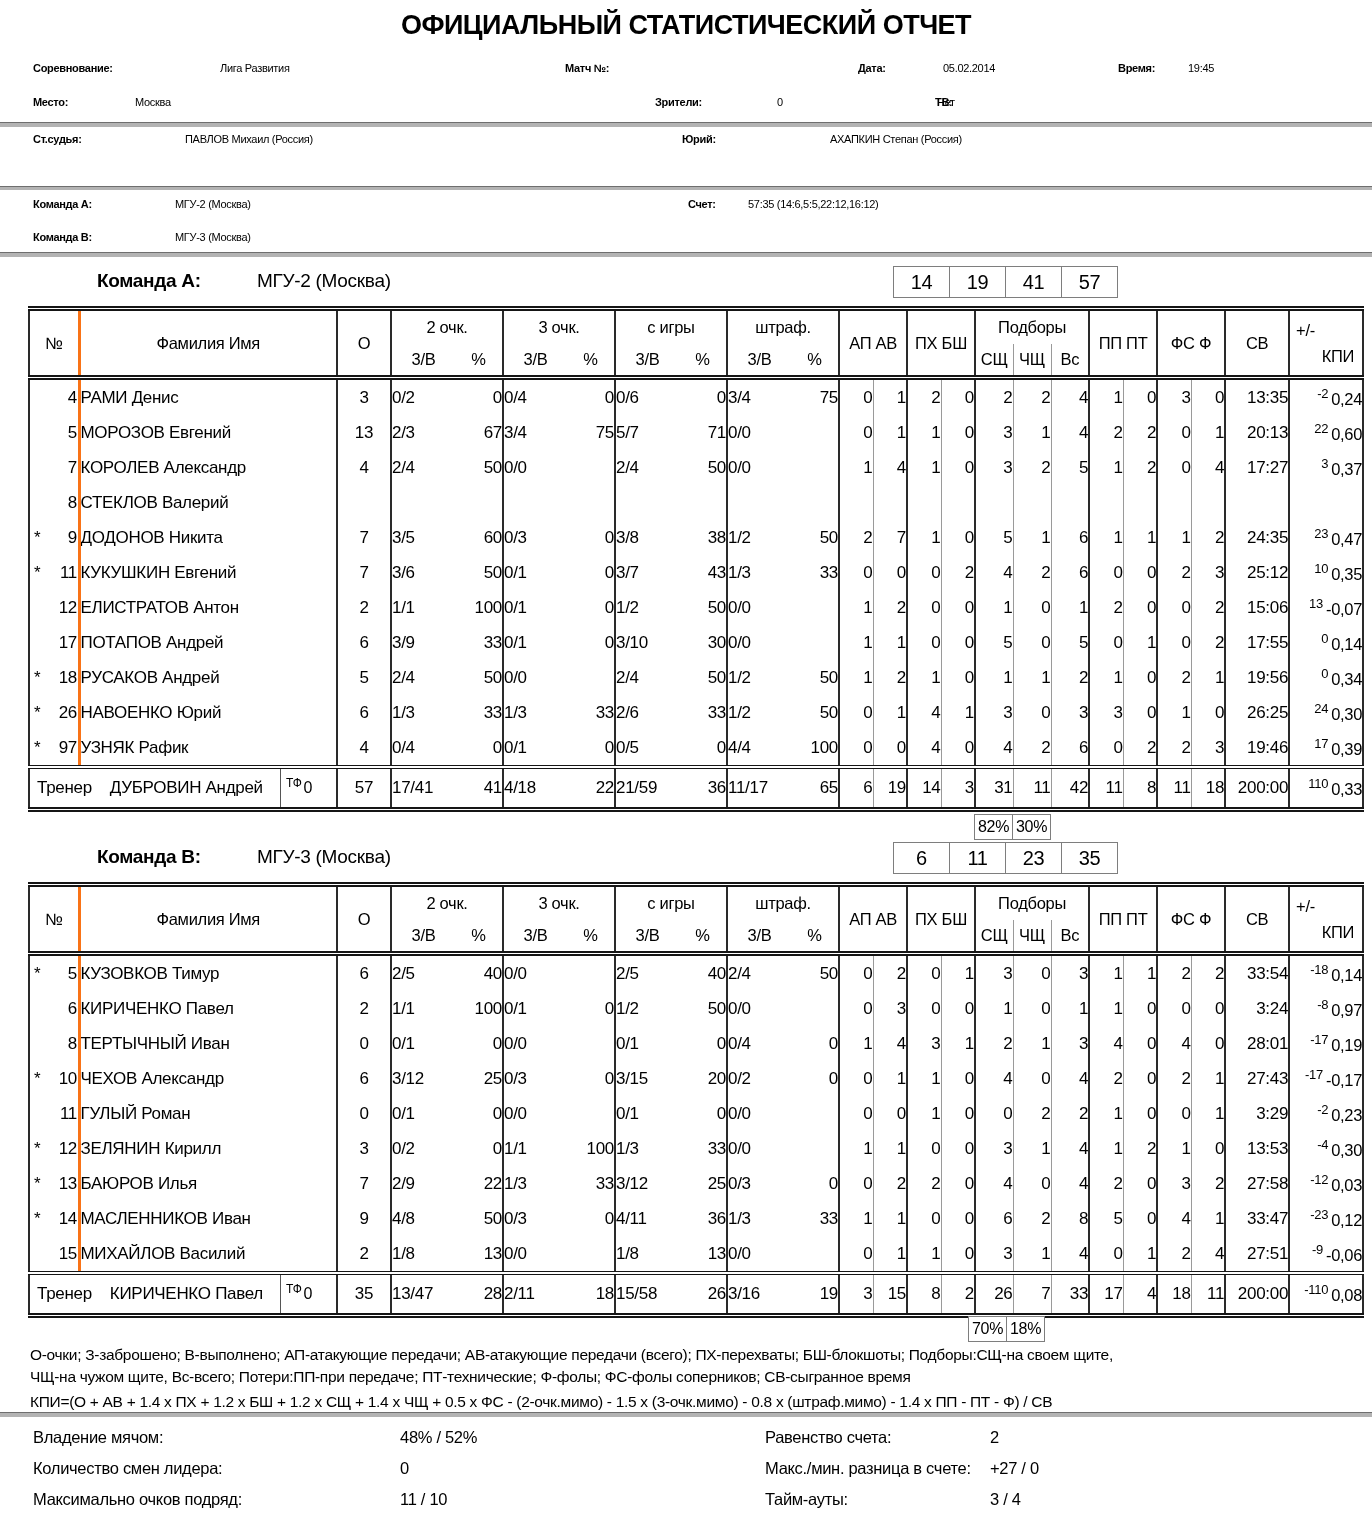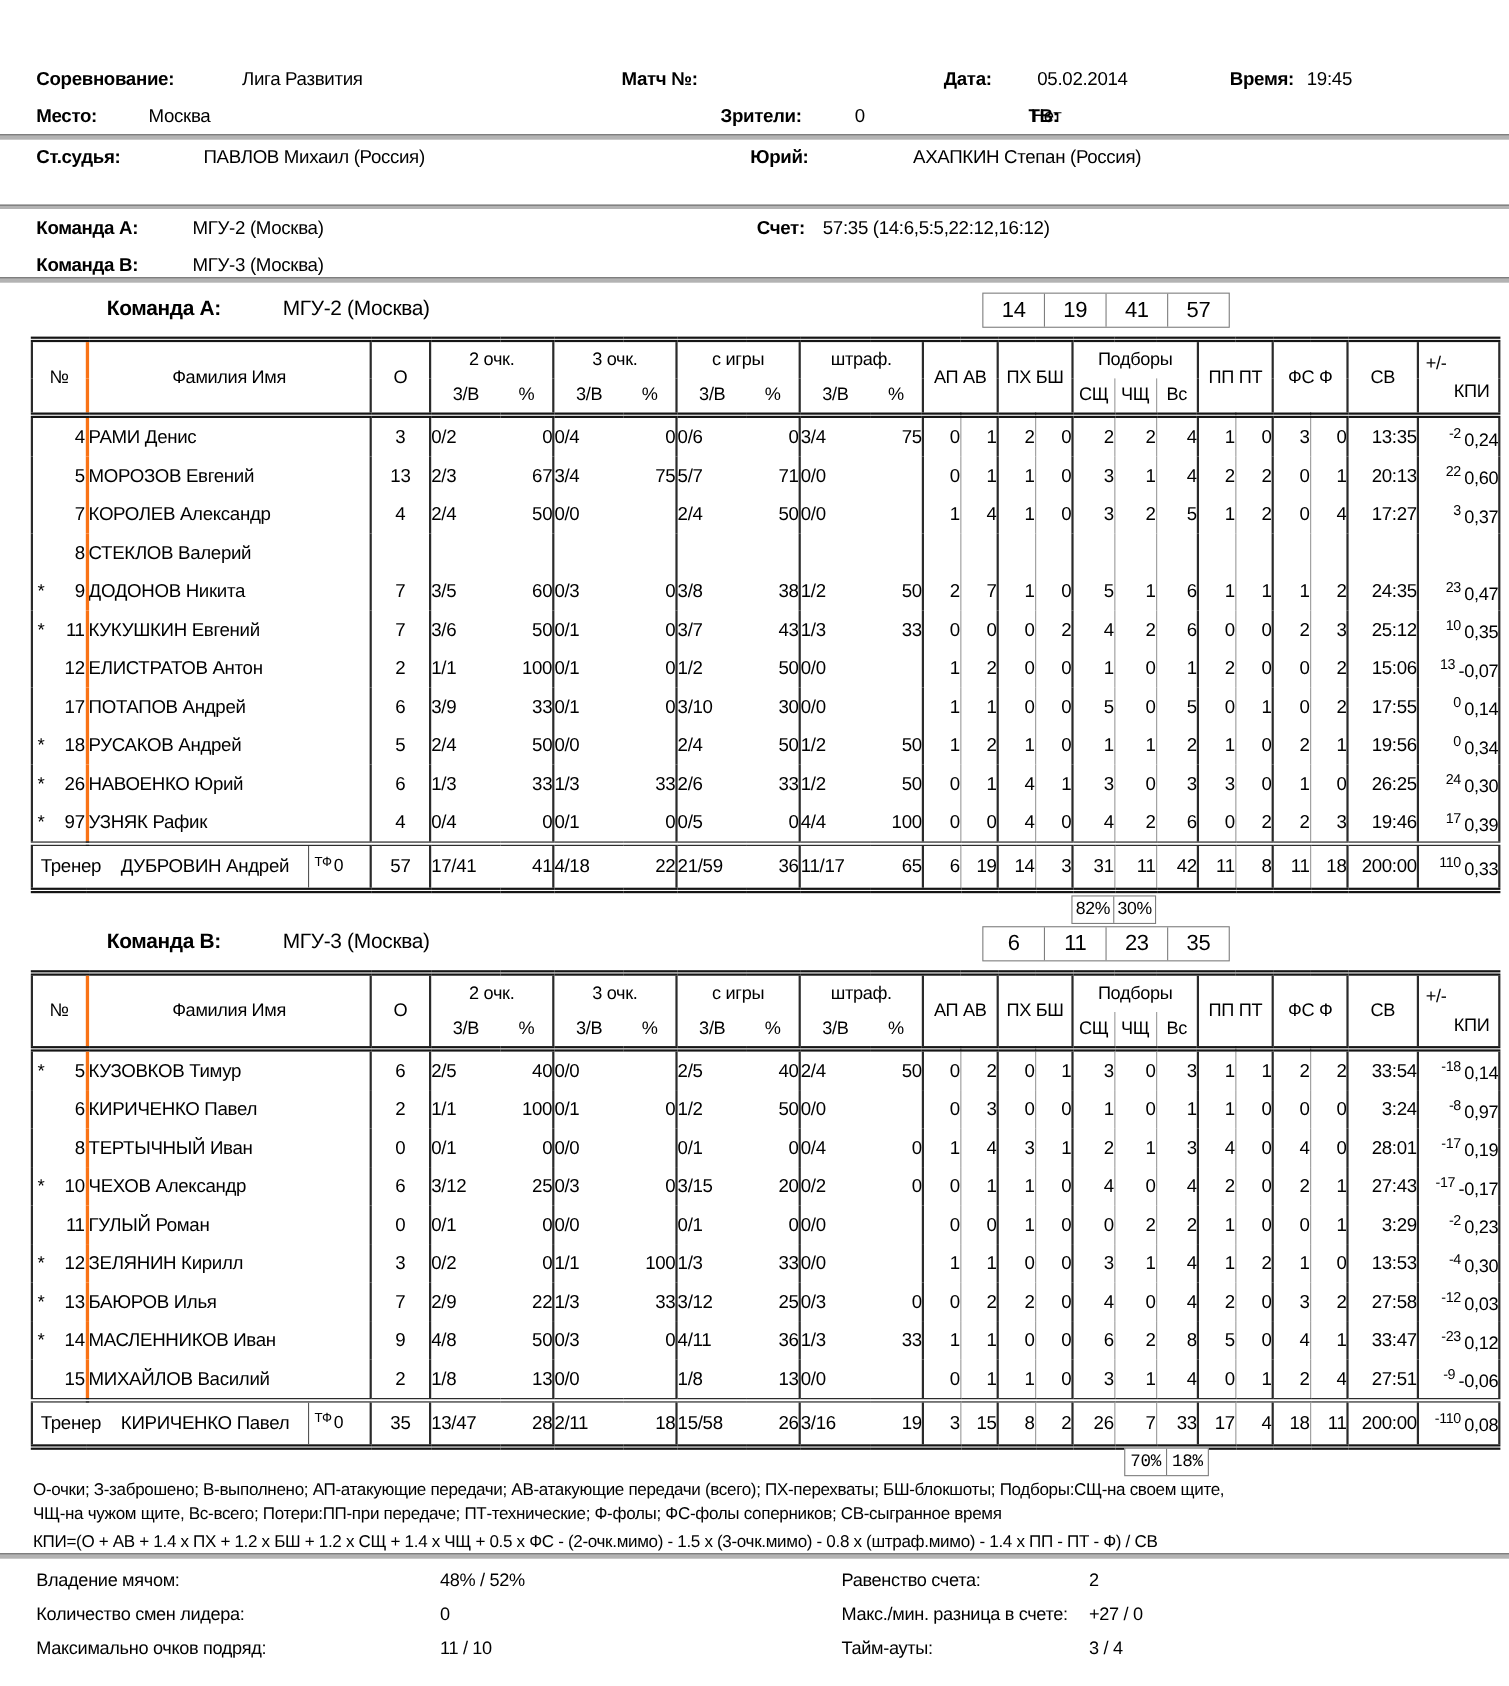--- a/index.html
+++ b/index.html
@@ -1,20 +1,20 @@
 <!DOCTYPE html>
 <html><head>
 <meta charset="utf-8">
 <style>
   html,body{margin:0;padding:0;background:#fff;}
   body{font-family:"Liberation Sans",sans-serif;color:#000;}
   #page{position:relative;width:1372px;height:1533px;background:#fff;overflow:hidden;letter-spacing:-0.3px;}
   .abs{position:absolute;white-space:nowrap;}
   .b{font-weight:bold;}
-  .fs17{font-size:17px;} .fs16{font-size:16.5px;}
+  .fs17{font-size:11px;} .fs16{font-size:16.5px;}
   .title{position:absolute;top:10px;left:0;width:100%;text-align:center;font-size:27px;font-weight:bold;letter-spacing:-0.5px;}
   .rule{position:absolute;left:0;width:1372px;height:4px;background:#b3b3b3;border-top:1px solid #6e6e6e;}
   .sec-title{position:absolute;font-size:19px;white-space:nowrap;}
   .quarters{position:absolute;display:flex;border:1px solid #7e7e7e;background:#fff;}
   .quarters .q{width:55px;height:30px;line-height:30px;text-align:center;font-size:20px;border-left:1px solid #7e7e7e;}
   .quarters .q:first-child{border-left:none;}
   .pcts{position:absolute;display:flex;border:1px solid #7e7e7e;background:#fff;}
   .pcts .p{width:37px;height:24px;line-height:24px;text-align:center;font-size:16px;border-left:1px solid #7e7e7e;}
   .pcts .p:first-child{border-left:none;}
   .tblwrap{position:absolute;left:28px;}
@@ -51,20 +51,21 @@
   .tf-lbl{font-size:12px;margin-bottom:10px;}
   .tf-val{font-size:16px;margin-left:2px;}
   .legend{position:absolute;left:30px;top:1344px;width:1330px;font-size:15.5px;line-height:21.5px;}
   .legend .formula{margin-top:4px;}
 </style>
 </head>
 <body>
 
 <div id="page">
 
+  <div class="title">ОФИЦИАЛЬНЫЙ СТАТИСТИЧЕСКИЙ ОТЧЕТ</div>
 
   <div class="abs fs17" style="top:62px;left:0;right:0;height:24px;">
     <span class="abs b" style="left:33px;">Соревнование:</span>
     <span class="abs" style="left:220px;">Лига Развития</span>
     <span class="abs b" style="left:565px;">Матч №:</span>
     <span class="abs" style="left:700px;"></span>
     <span class="abs b" style="left:858px;">Дата:</span>
     <span class="abs" style="left:943px;">05.02.2014</span>
     <span class="abs b" style="left:1118px;">Время:</span>
     <span class="abs" style="left:1188px;">19:45</span>
@@ -835,21 +836,21 @@
             <td class="tf c-int gl">17</td>
             <td class="tf c-int ml">4</td>
             <td class="tf c-int gl">18</td>
             <td class="tf c-int ml">11</td>
             <td class="tf c-sv gl">200:00</td>
             <td class="tf c-pm gl"><span class="pm">-110</span><span class="kpi">0,08</span></td>
           </tr>
         </tfoot>
     </table>
   </div>
-  <div class="pcts" style="left:1022px;top:1316px;font-family:Liberation Mono, monospace;">
+  <div class="pcts" style="left:968px;top:1316px;">
       <span class="p">70%</span>
       <span class="p">18%</span>
     </div>
 
   <div class="legend">
     <div>О-очки; З-заброшено; В-выполнено; АП-атакующие передачи; АВ-атакующие передачи (всего); ПХ-перехваты; БШ-блокшоты; Подборы:СЩ-на своем щите,</div>
     <div>ЧЩ-на чужом щите, Вс-всего; Потери:ПП-при передаче; ПТ-технические; Ф-фолы; ФС-фолы соперников; СВ-сыгранное время</div>
     <div class="formula">КПИ=(О + АВ + 1.4 х ПХ + 1.2 х БШ + 1.2 х СЩ + 1.4 х ЧЩ + 0.5 х ФС - (2-очк.мимо) - 1.5 х (3-очк.мимо) - 0.8 х (штраф.мимо) - 1.4 х ПП - ПТ - Ф) / СВ</div>
   </div>
 

